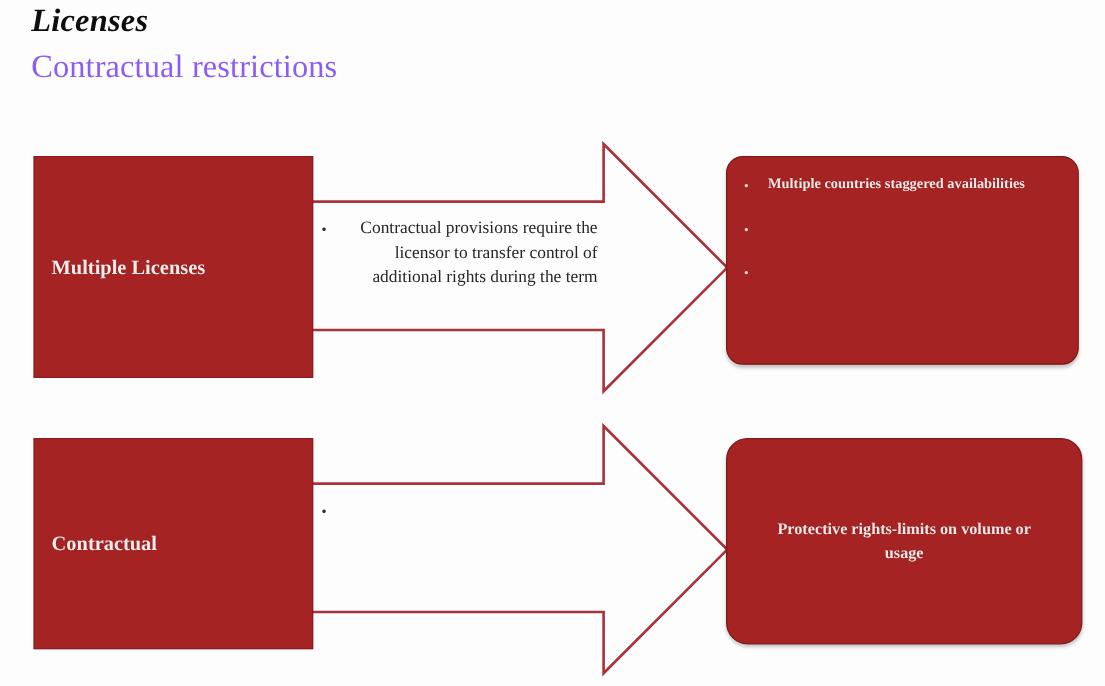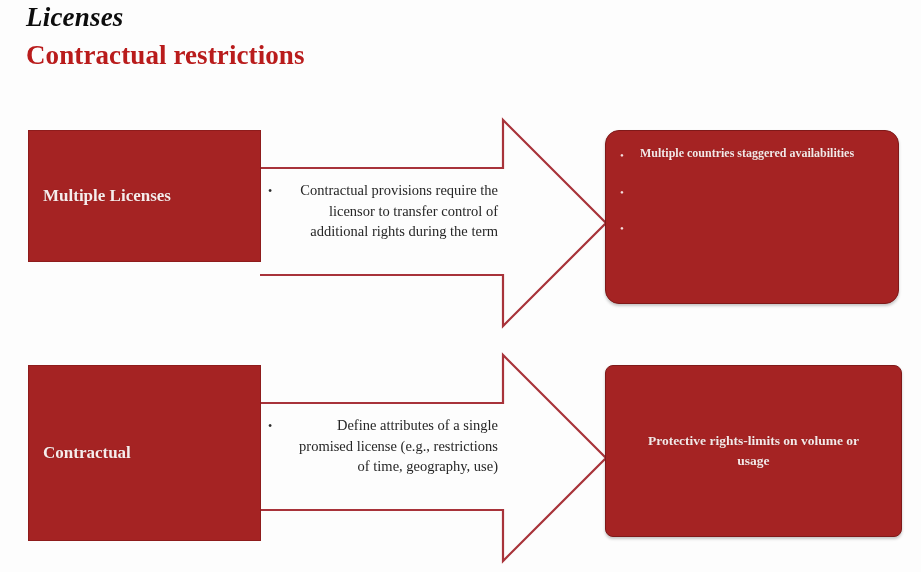--- a/index.html
+++ b/index.html
@@ -28,22 +28,22 @@
     font-style: italic;
     color: #0d0d0d;
     letter-spacing: 0.2px;
     white-space: nowrap;
   }
   .title-sub {
     position: absolute;
     left: 26px;
     top: 40px;
     font-size: 27px;
-    font-weight: bold;
-    color: #b91c1c;
+    font-weight: normal;
+    color: #8b5cf6;
     letter-spacing: 0.1px;
     white-space: nowrap;
   }
 
   
   .label-box {
     position: absolute;
     background: #A52323;
     border: 1px solid #8e1c1c;
     box-sizing: border-box;
@@ -95,21 +95,21 @@
     background: #A52323;
     border: 1px solid #7f1919;
     box-sizing: border-box;
     box-shadow: 0 2px 3px rgba(0,0,0,0.22);
   }
   .round-box.bullets {
     border-radius: 14px;
     padding: 14px 16px 10px 14px;
   }
   .round-box.centered {
-    border-radius: 8px;
+    border-radius: 18px;
     display: flex;
     align-items: center;
     justify-content: center;
     text-align: center;
   }
   .rb-item {
     display: flex;
     align-items: flex-start;
     margin-bottom: 20px;
   }
@@ -146,21 +146,21 @@
 
   <div class="title-main">Licenses</div>
   <div class="title-sub">Contractual restrictions</div>
 
   <div class="arrow-wrap" style="left:258px; top:114px; width:352px; height:216px;">
     <svg width="352" height="216" viewBox="0 0 352 216">
       <path d="M 2 54 L 245 54 L 245 6 L 348 109 L 245 212 L 245 161 L 2 161" fill="none" stroke="#A8333A" stroke-width="2.2" stroke-linejoin="miter"></path>
     </svg>
   </div>
 
-  <div class="label-box" style="left:28px; top:130px; width:233px; height:132px;">
+  <div class="label-box" style="left:28px; top:130px; width:233px; height:185px;">
     <span class="label-text">Multiple Licenses</span>
   </div>
 
   <div class="mid-text" style="left:268px; top:180px; width:250px;">
     <span class="bullet">•</span>
     <span class="mid-body">Contractual provisions require the licensor to transfer control of additional rights during the term</span>
   </div>
 
   <div class="round-box bullets" style="left:605px; top:130px; width:294px; height:174px;">
     <div class="rb-item">
@@ -180,20 +180,19 @@
       <path d="M 2 54 L 245 54 L 245 6 L 348 109 L 245 212 L 245 161 L 2 161" fill="none" stroke="#A8333A" stroke-width="2.2" stroke-linejoin="miter"></path>
     </svg>
   </div>
 
   <div class="label-box" style="left:28px; top:365px; width:233px; height:176px;">
     <span class="label-text">Contractual</span>
   </div>
 
   <div class="mid-text" style="left:268px; top:415px; width:250px;">
     <span class="bullet">•</span>
-    <span class="mid-body">Define attributes of a single promised license (e.g., restrictions of time, geography, use)</span>
   </div>
 
   <div class="round-box centered" style="left:605px; top:365px; width:297px; height:172px;">
     <span class="rb-center-text">Protective rights-limits on volume or usage</span>
   </div>
 
 </div>
 
 </body></html>

